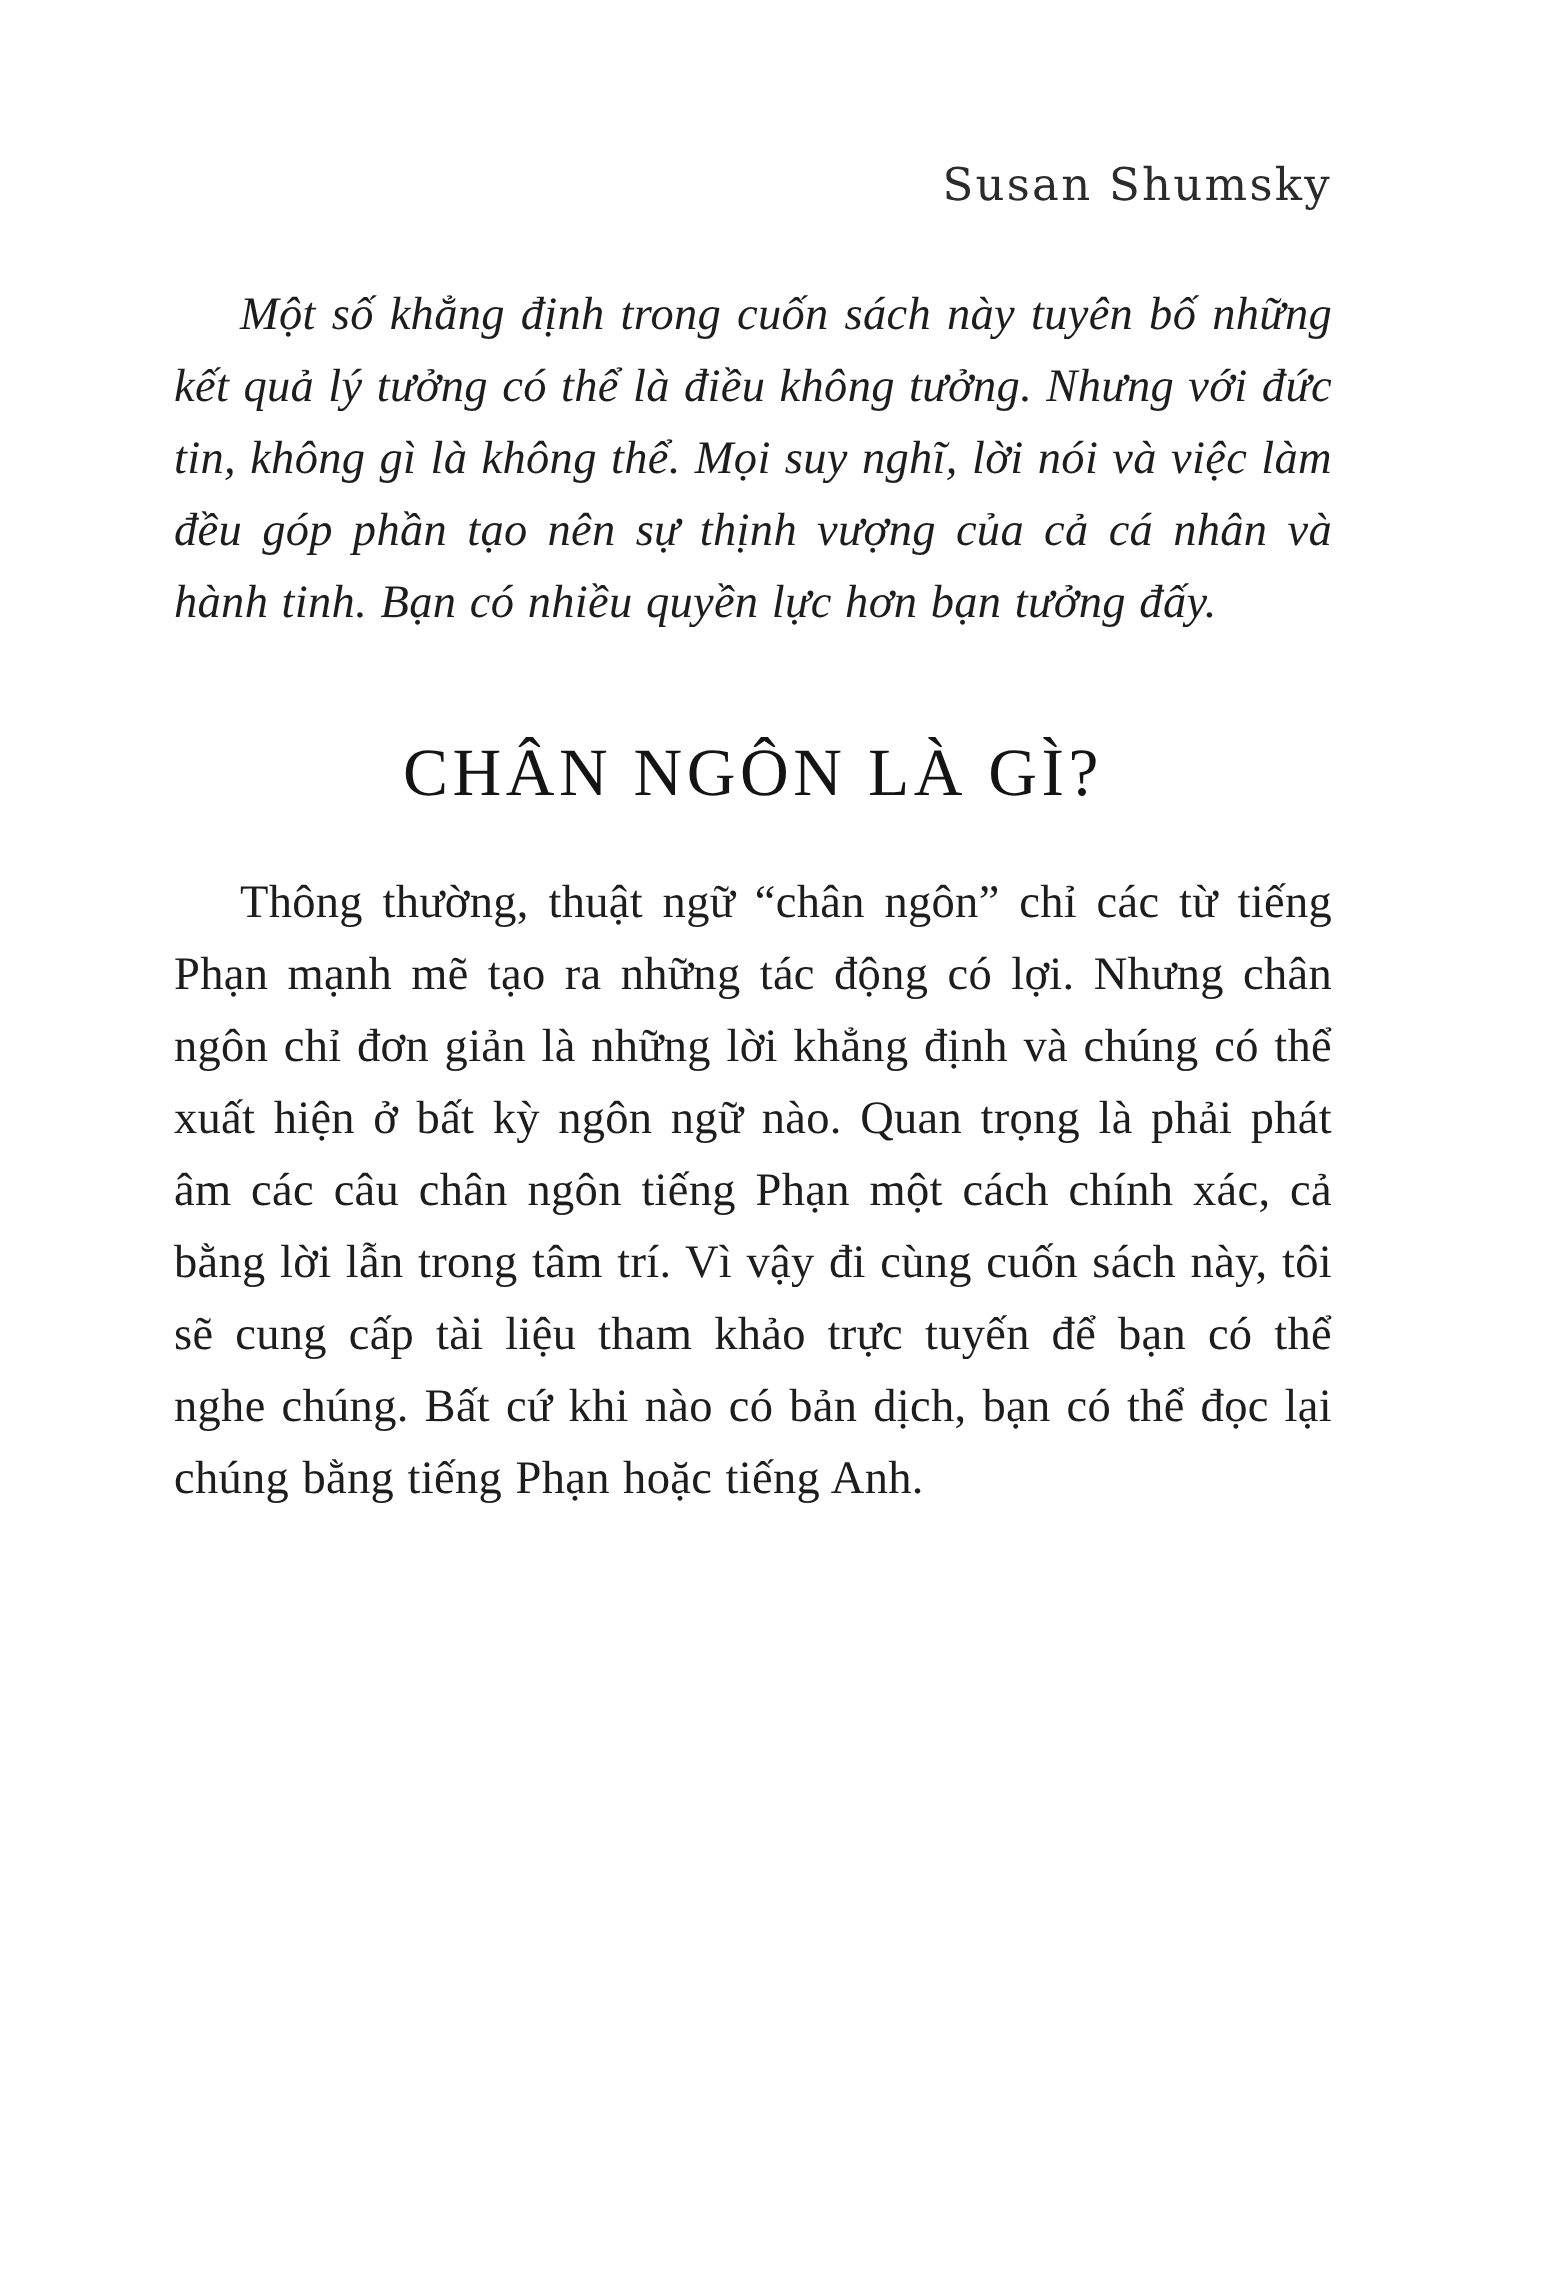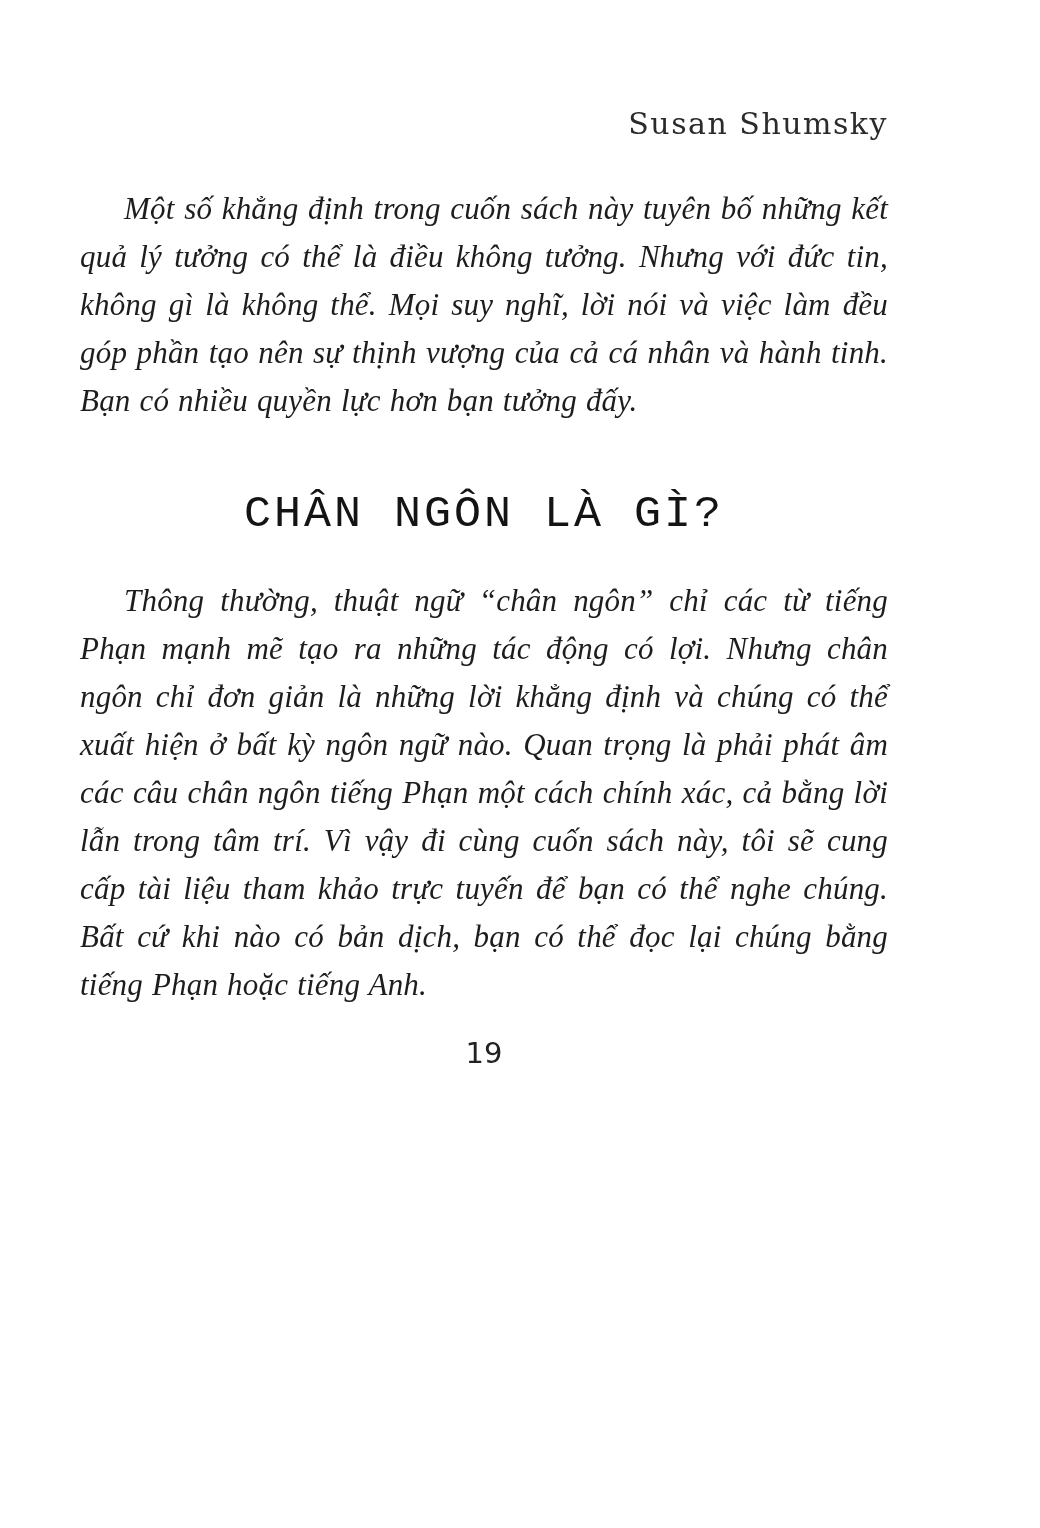--- a/index.html
+++ b/index.html
@@ -7,21 +7,21 @@
     padding: 0;
     background: #ffffff;
   }
   .page {
     position: relative;
     width: 1040px;
     height: 1348px;
     margin: 0 auto;
     background: #ffffff;
     box-sizing: border-box;
-    padding: 104px 152px 0 80px;
+    padding: 104px 152px 0 116px;
     overflow: hidden;
     font-family: "Liberation Serif", serif;
     color: #1d1d1d;
   }
   .running-header {
     text-align: right;
     font-family: "DejaVu Serif", serif;
     font-size: 30px;
     line-height: 40px;
     letter-spacing: 1.5px;
@@ -30,26 +30,26 @@
   .body-para {
     font-size: 31px;
     line-height: 48px;
     text-align: justify;
     text-indent: 44px;
     word-spacing: 1px;
     letter-spacing: 0.2px;
     margin: 0;
   }
   .para-intro   { margin-top: 41px; font-style: italic; }
-  .para-s1      { margin-top: 30px; font-style: italic; }
+  .para-s1      { margin-top: 30px; }
   .para-s2      { margin-top: 28px; text-align-last: justify; }
   .section-heading {
     margin: 0;
     text-align: center;
-    font-family: Liberation Mono, monospace;
+    font-family: Liberation Serif, serif;
     font-weight: 400;
     color: #141414;
     white-space: nowrap;
   }
   .heading-1 {
     margin-top: 58px;
     font-size: 45px;
     line-height: 64px;
     letter-spacing: 3px;
   }
@@ -76,15 +76,14 @@
   <div class="running-header">Susan Shumsky</div>
 
   <p class="body-para para-intro">Một số khẳng định trong cuốn sách này tuyên bố những kết quả lý tưởng có thể là điều không tưởng. Nhưng với đức tin, không gì là không thể. Mọi suy nghĩ, lời nói và việc làm đều góp phần tạo nên sự thịnh vượng của cả cá nhân và hành tinh. Bạn có nhiều quyền lực hơn bạn tưởng đấy.</p>
 
   <h2 class="section-heading heading-1">CHÂN NGÔN LÀ GÌ?</h2>
 
   <p class="body-para para-s1">Thông thường, thuật ngữ “chân ngôn” chỉ các từ tiếng Phạn mạnh mẽ tạo ra những tác động có lợi. Nhưng chân ngôn chỉ đơn giản là những lời khẳng định và chúng có thể xuất hiện ở bất kỳ ngôn ngữ nào. Quan trọng là phải phát âm các câu chân ngôn tiếng Phạn một cách chính xác, cả bằng lời lẫn trong tâm trí. Vì vậy đi cùng cuốn sách này, tôi sẽ cung cấp tài liệu tham khảo trực tuyến để bạn có thể nghe chúng. Bất cứ khi nào có bản dịch, bạn có thể đọc lại chúng bằng tiếng Phạn hoặc tiếng Anh.</p>
 
 
 
-  <div class="page-number">19</div>
 
 </div>
 
 </body></html>

